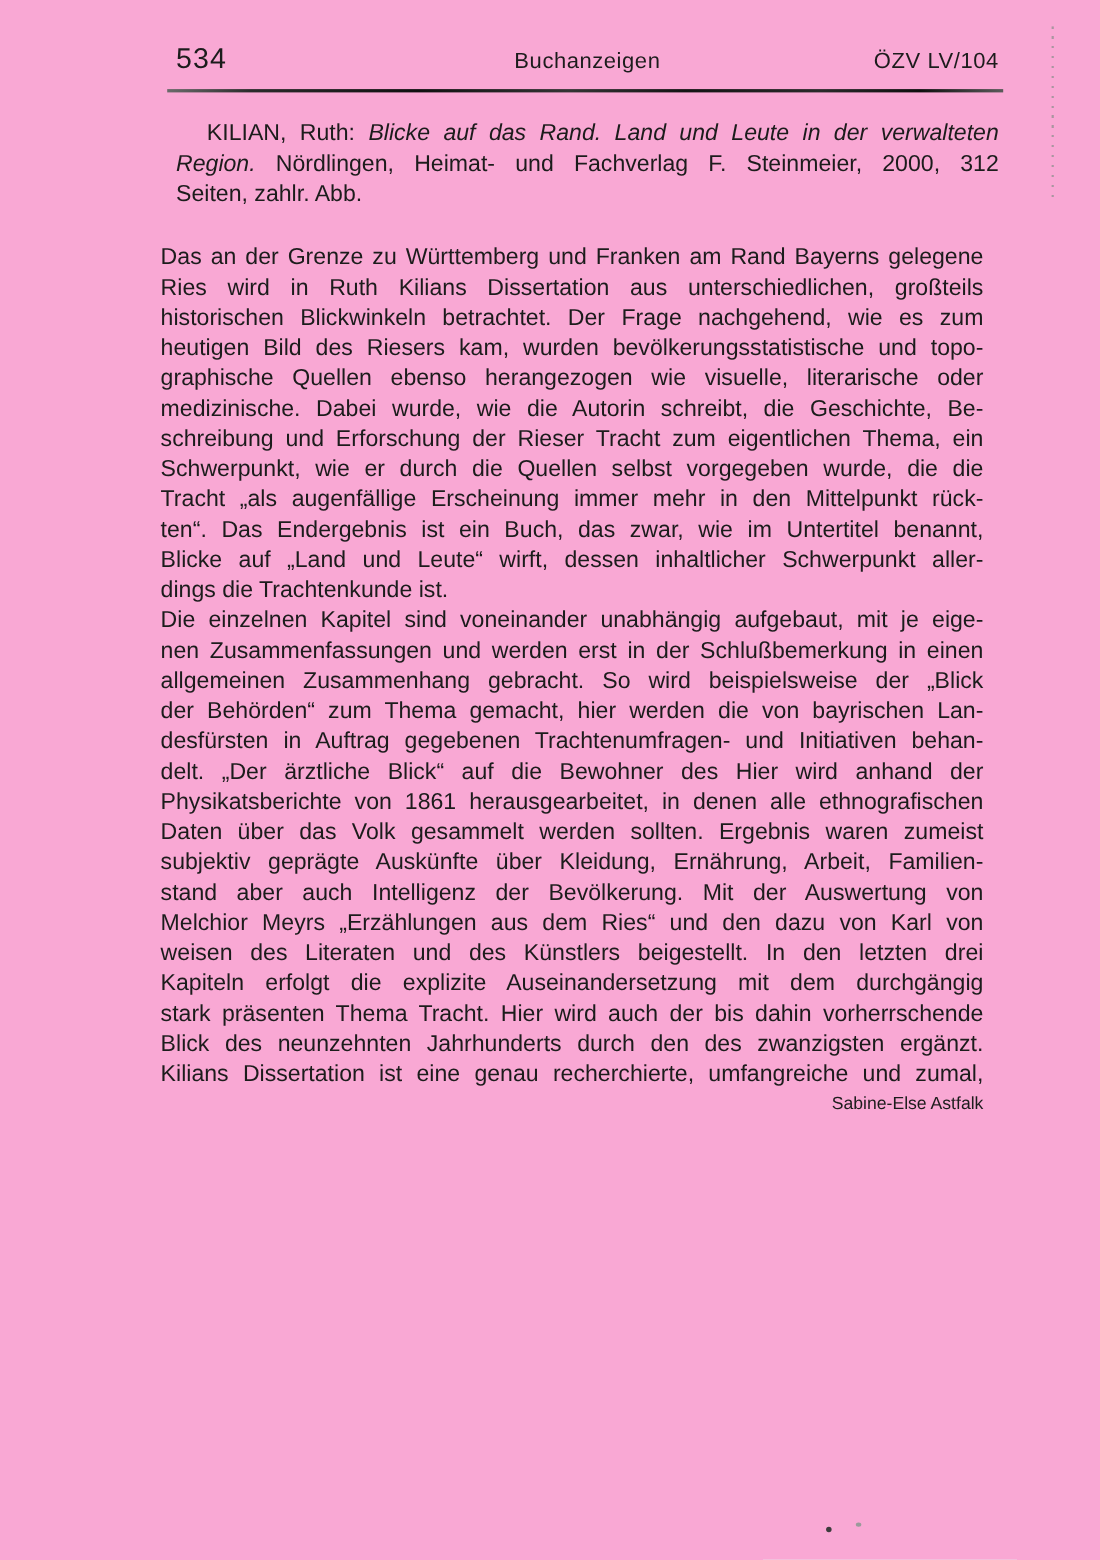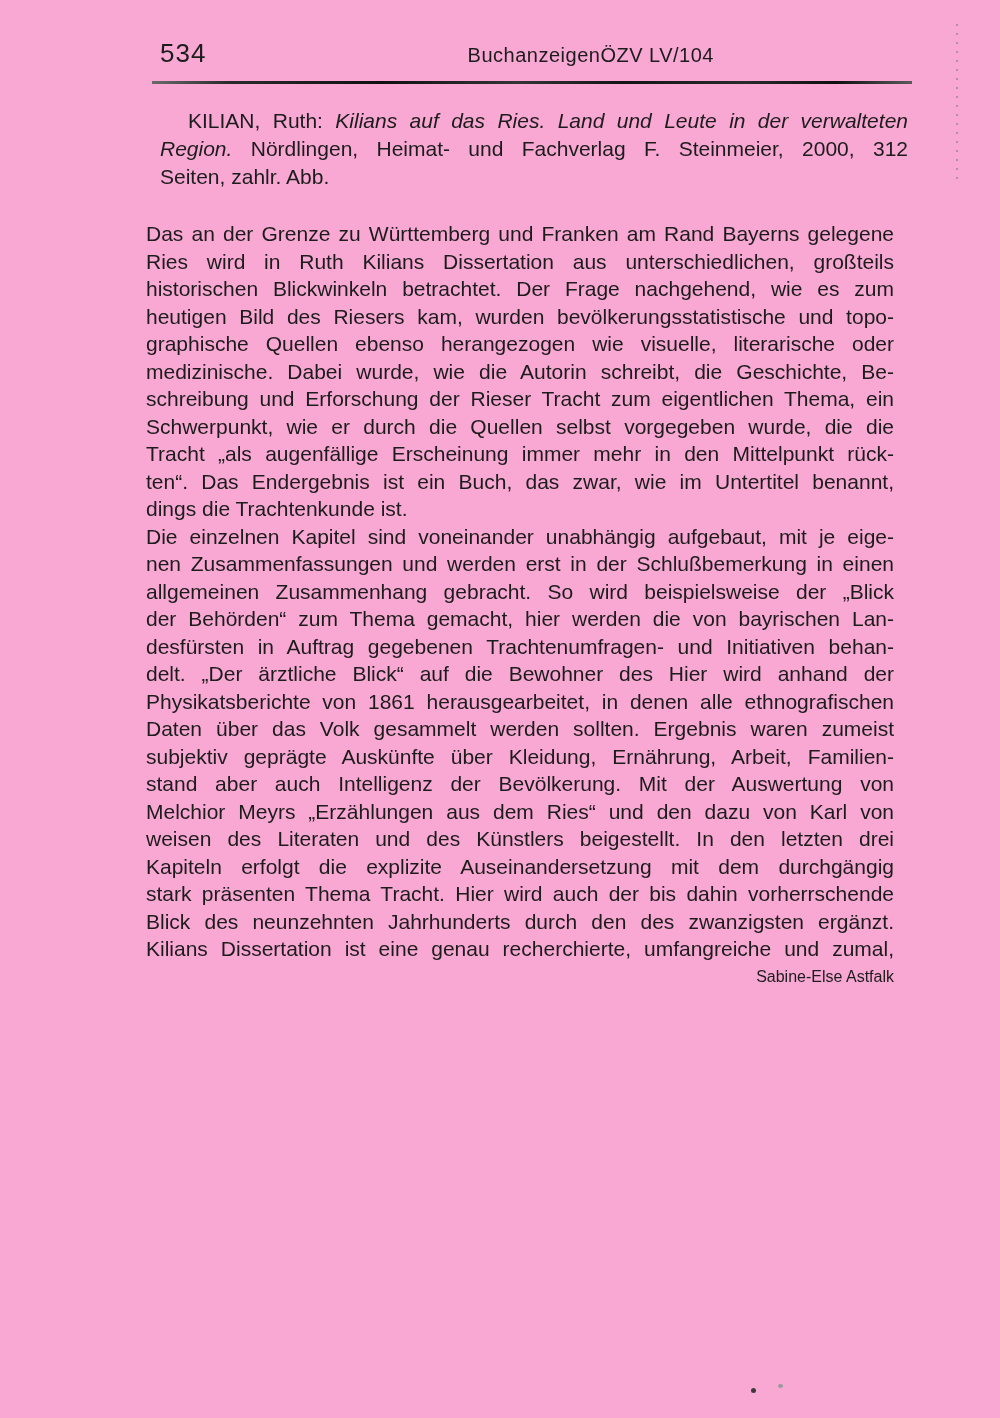--- a/index.html
+++ b/index.html
@@ -11,21 +11,21 @@
     font-family:Liberation Sans, sans-serif;
     color:#1c1c1c;
     overflow:hidden;
   }
   .header{
     position:absolute;left:160px;top:38px;width:748px;
     display:flex;align-items:baseline;
   }
   .header .pageno{flex:1;font-size:26px;letter-spacing:1px;}
   .header .center{flex:0 0 auto;font-size:20px;letter-spacing:.5px;}
-  .header .right{flex:1;font-size:20px;letter-spacing:.5px;}
+  .header .right{flex:1;text-align:right;font-size:20px;letter-spacing:.5px;}
   .rule{
     position:absolute;left:152px;top:81px;width:760px;height:2.5px;
     background:linear-gradient(90deg,#6a6a6a 0,#2b2b2b 10%,#101010 30%,#343434 48%,#141414 62%,#2a2a2a 78%,#0f0f0f 90%,#5a5a5a 100%);
   }
   .biblio{
     position:absolute;left:160px;top:107px;width:748px;
     font-size:21px;line-height:28px;
   }
   .review{
     position:absolute;left:146px;top:220px;width:748px;
@@ -62,36 +62,37 @@
 
   <div class="header">
     <span class="pageno">534</span>
     <span class="center">Buchanzeigen</span>
     <span class="right">ÖZV LV/104</span>
   </div>
 
   <div class="rule"></div>
 
   <div class="biblio" id="biblio">
-      <div class="line indent"><span>KILIAN, Ruth: </span><span class="italic">Kilians auf das Ries. Land und Leute in der verwalteten</span></div>
+      <div class="line indent"><span>KILIAN, Ruth: </span><span class="italic">Blicke auf das Rand. Land und Leute in der verwalteten</span></div>
       <div class="line"><span class="italic">Region.</span><span> Nördlingen, Heimat- und Fachverlag F. Steinmeier, 2000, 312</span></div>
       <div class="line last"><span>Seiten, zahlr. Abb.</span></div>
     </div>
 
   <div class="review" id="review">
       <div class="line">Das an der Grenze zu Württemberg und Franken am Rand Bayerns gelegene</div>
       <div class="line">Ries wird in Ruth Kilians Dissertation aus unterschiedlichen, großteils</div>
       <div class="line">historischen Blickwinkeln betrachtet. Der Frage nachgehend, wie es zum</div>
       <div class="line">heutigen Bild des Riesers kam, wurden bevölkerungsstatistische und topo-</div>
       <div class="line">graphische Quellen ebenso herangezogen wie visuelle, literarische oder</div>
       <div class="line">medizinische. Dabei wurde, wie die Autorin schreibt, die Geschichte, Be-</div>
       <div class="line">schreibung und Erforschung der Rieser Tracht zum eigentlichen Thema, ein</div>
       <div class="line">Schwerpunkt, wie er durch die Quellen selbst vorgegeben wurde, die die</div>
       <div class="line">Tracht „als augenfällige Erscheinung immer mehr in den Mittelpunkt rück-</div>
       <div class="line">ten“. Das Endergebnis ist ein Buch, das zwar, wie im Untertitel benannt,</div>
+      <div class="line">Blicke auf „Land und Leute“ wirft, dessen inhaltlicher Schwerpunkt aller-</div>
       <div class="line last">dings die Trachtenkunde ist.</div>
       <div class="line">Die einzelnen Kapitel sind voneinander unabhängig aufgebaut, mit je eige-</div>
       <div class="line">nen Zusammenfassungen und werden erst in der Schlußbemerkung in einen</div>
       <div class="line">allgemeinen Zusammenhang gebracht. So wird beispielsweise der „Blick</div>
       <div class="line">der Behörden“ zum Thema gemacht, hier werden die von bayrischen Lan-</div>
       <div class="line">desfürsten in Auftrag gegebenen Trachtenumfragen- und Initiativen behan-</div>
       <div class="line">delt. „Der ärztliche Blick“ auf die Bewohner des Hier wird anhand der</div>
       <div class="line">Physikatsberichte von 1861 herausgearbeitet, in denen alle ethnografischen</div>
       <div class="line">Daten über das Volk gesammelt werden sollten. Ergebnis waren zumeist</div>
       <div class="line">subjektiv geprägte Auskünfte über Kleidung, Ernährung, Arbeit, Familien-</div>

